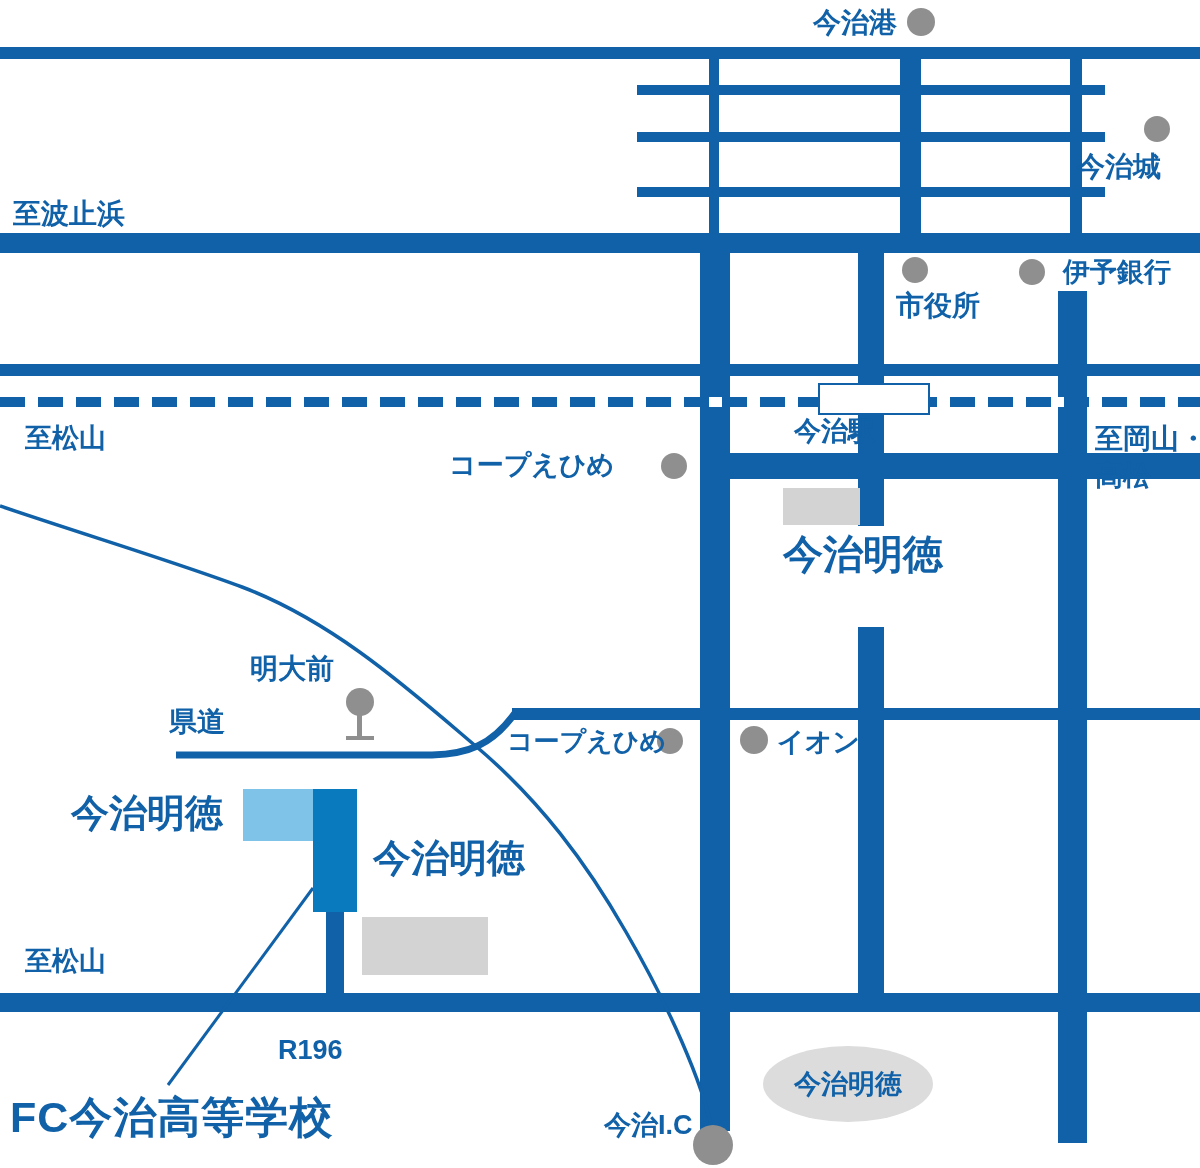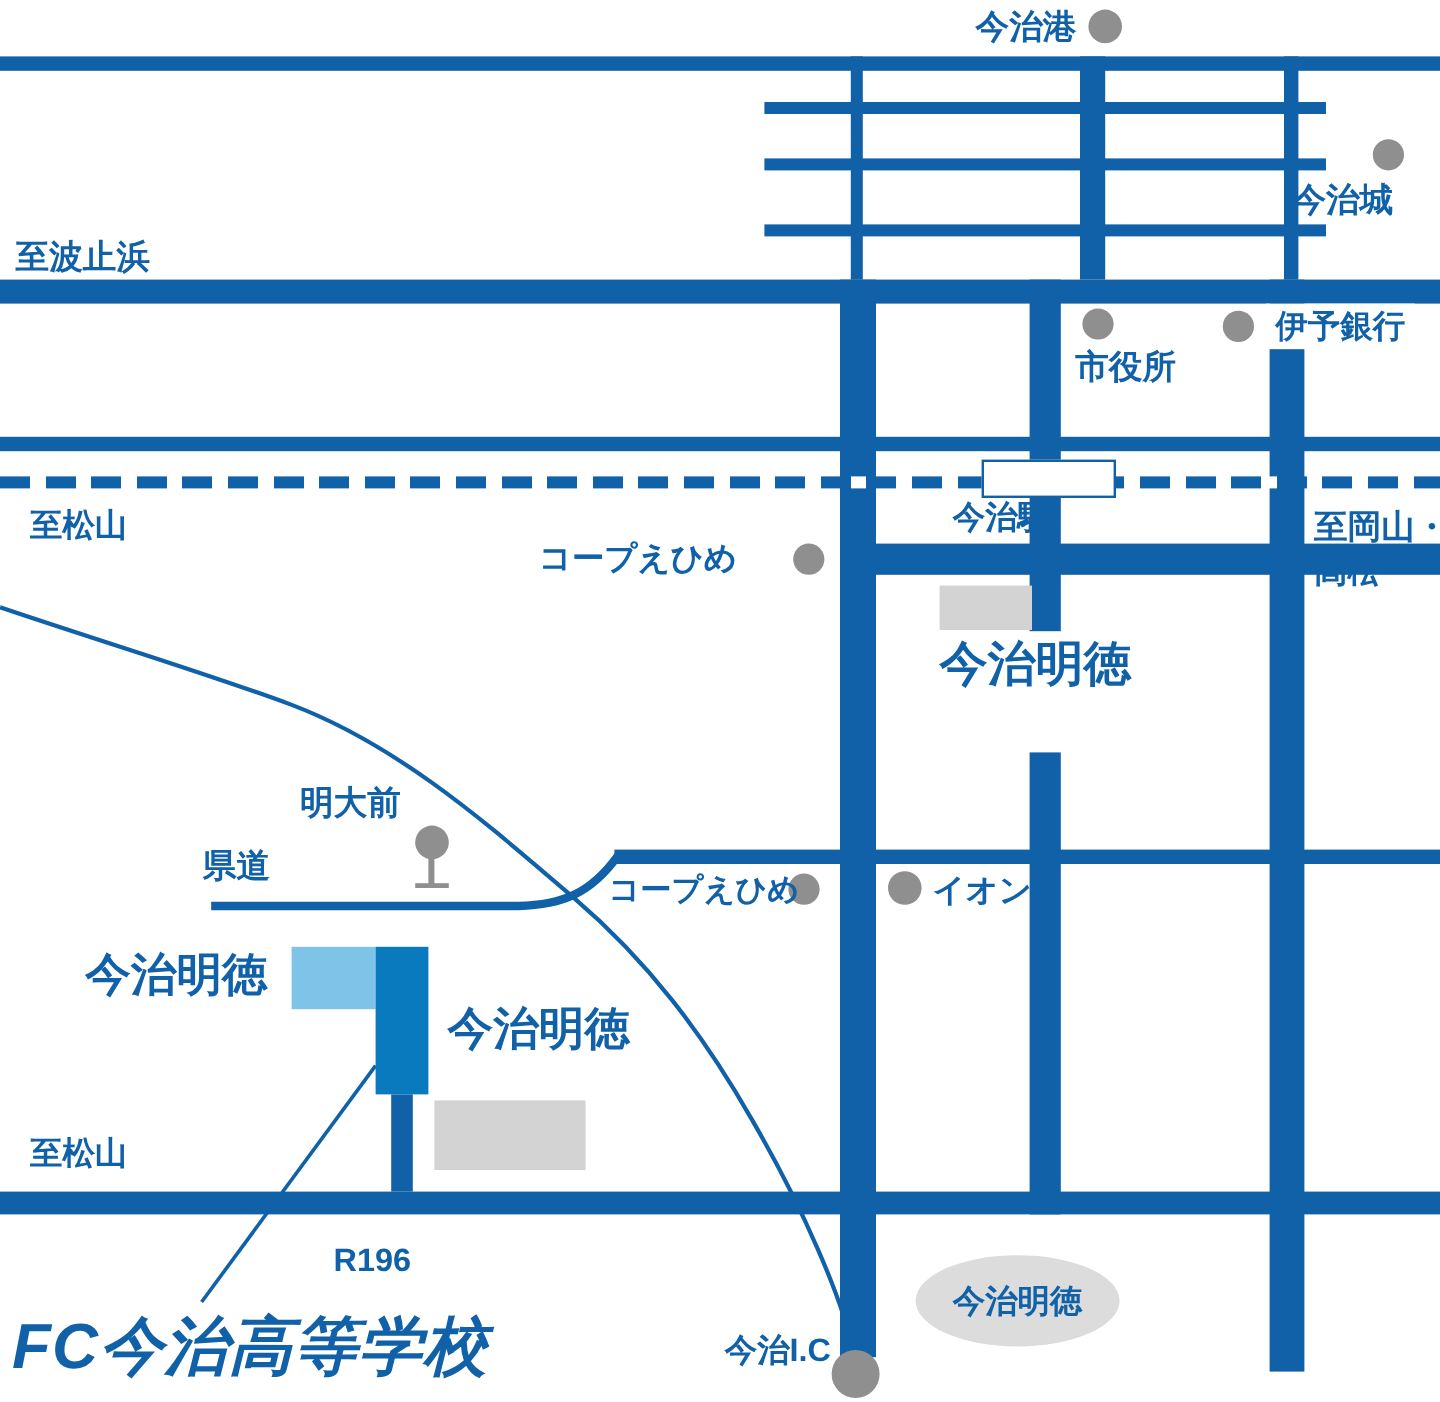--- a/index.html
+++ b/index.html
@@ -115,20 +115,20 @@
   <div class="lbl" style="left:71px;top:791px;font-size:38px;line-height:44px;">
     <div>今治明徳</div>
   </div>
 
   <div class="lbl" style="left:373px;top:835px;font-size:38px;line-height:46px;">
     <div>今治明徳</div>
   </div>
 
   <div class="lbl" style="left:25px;top:947px;font-size:27px;">至松山</div>
   <div class="lbl" style="left:278px;top:1036px;font-size:27px;">R196</div>
-  <div class="lbl" style="left:10px;top:1095px;font-size:53px;letter-spacing:1px;font-style:italic;">FC今治高等学校</div>
+  <div class="lbl" style="left:10px;top:1095px;font-size:43px;letter-spacing:1px;">FC今治高等学校</div>
   <div class="lbl" style="left:576px;top:1111px;font-size:27px;margin-left:28px;">今治I.C</div>
 
   <div class="ellipse">
     <div>今治明徳</div>
   </div>
 
 </div>
 
 </body></html>

